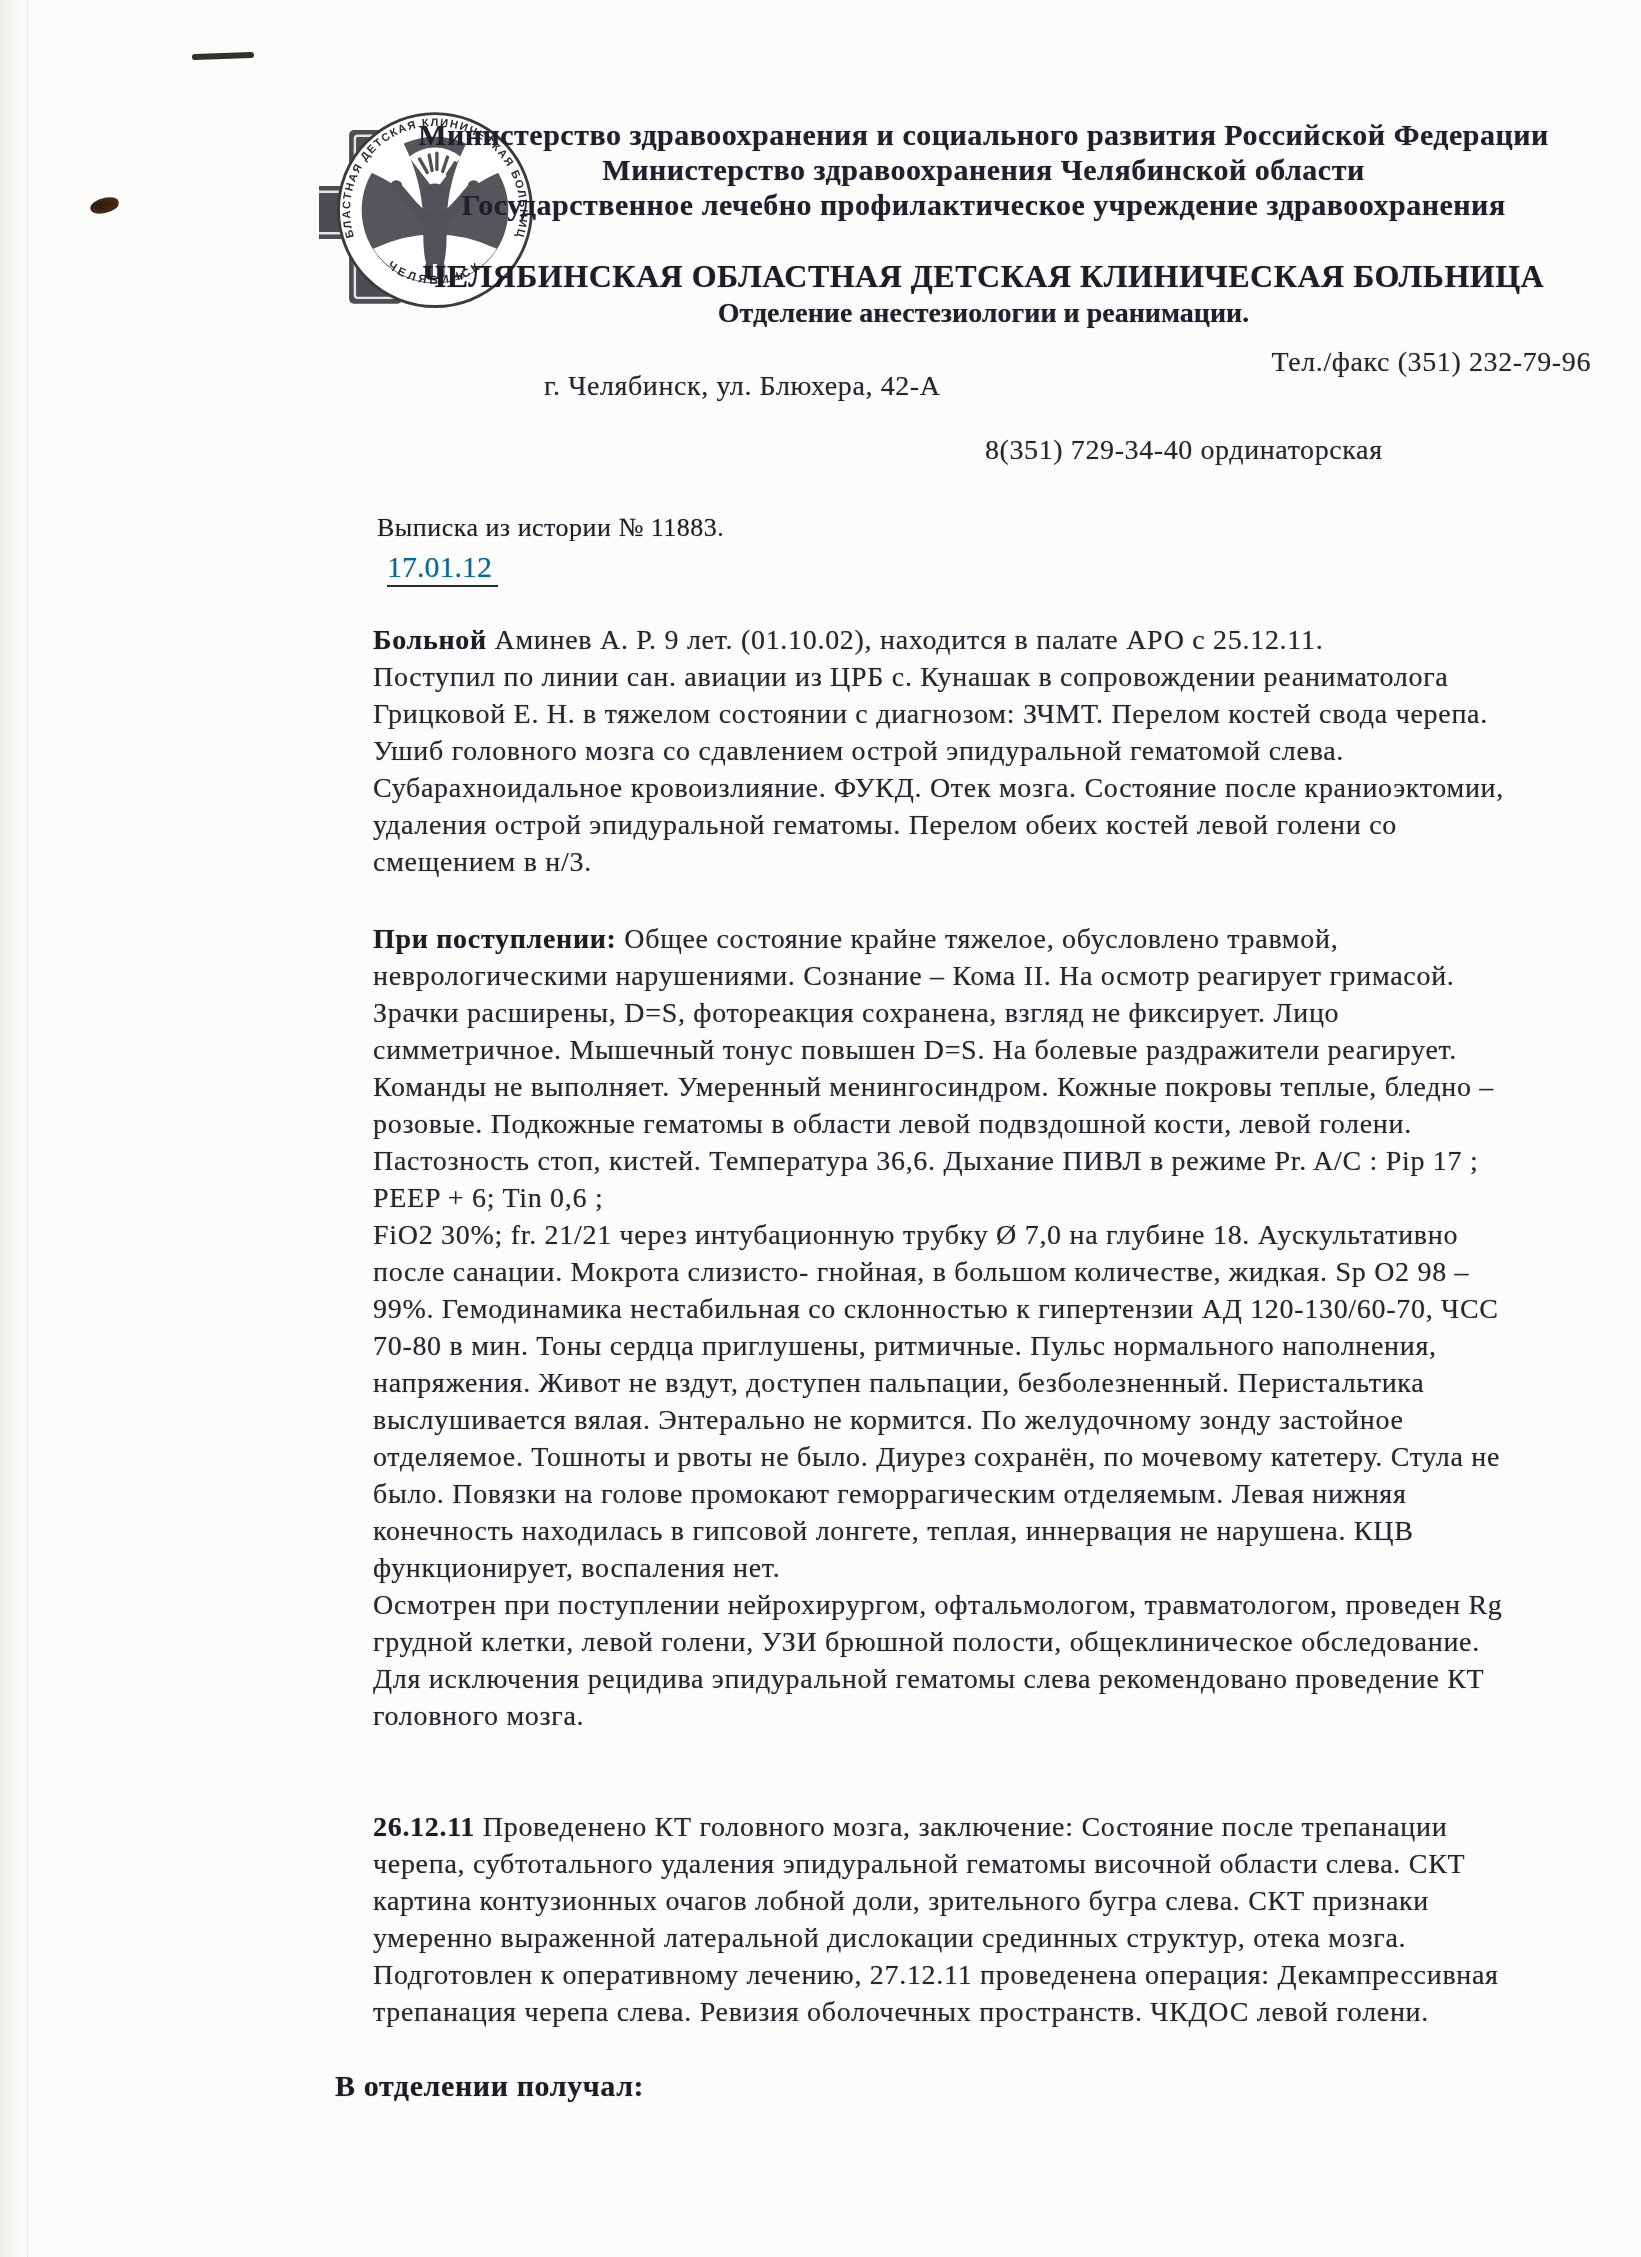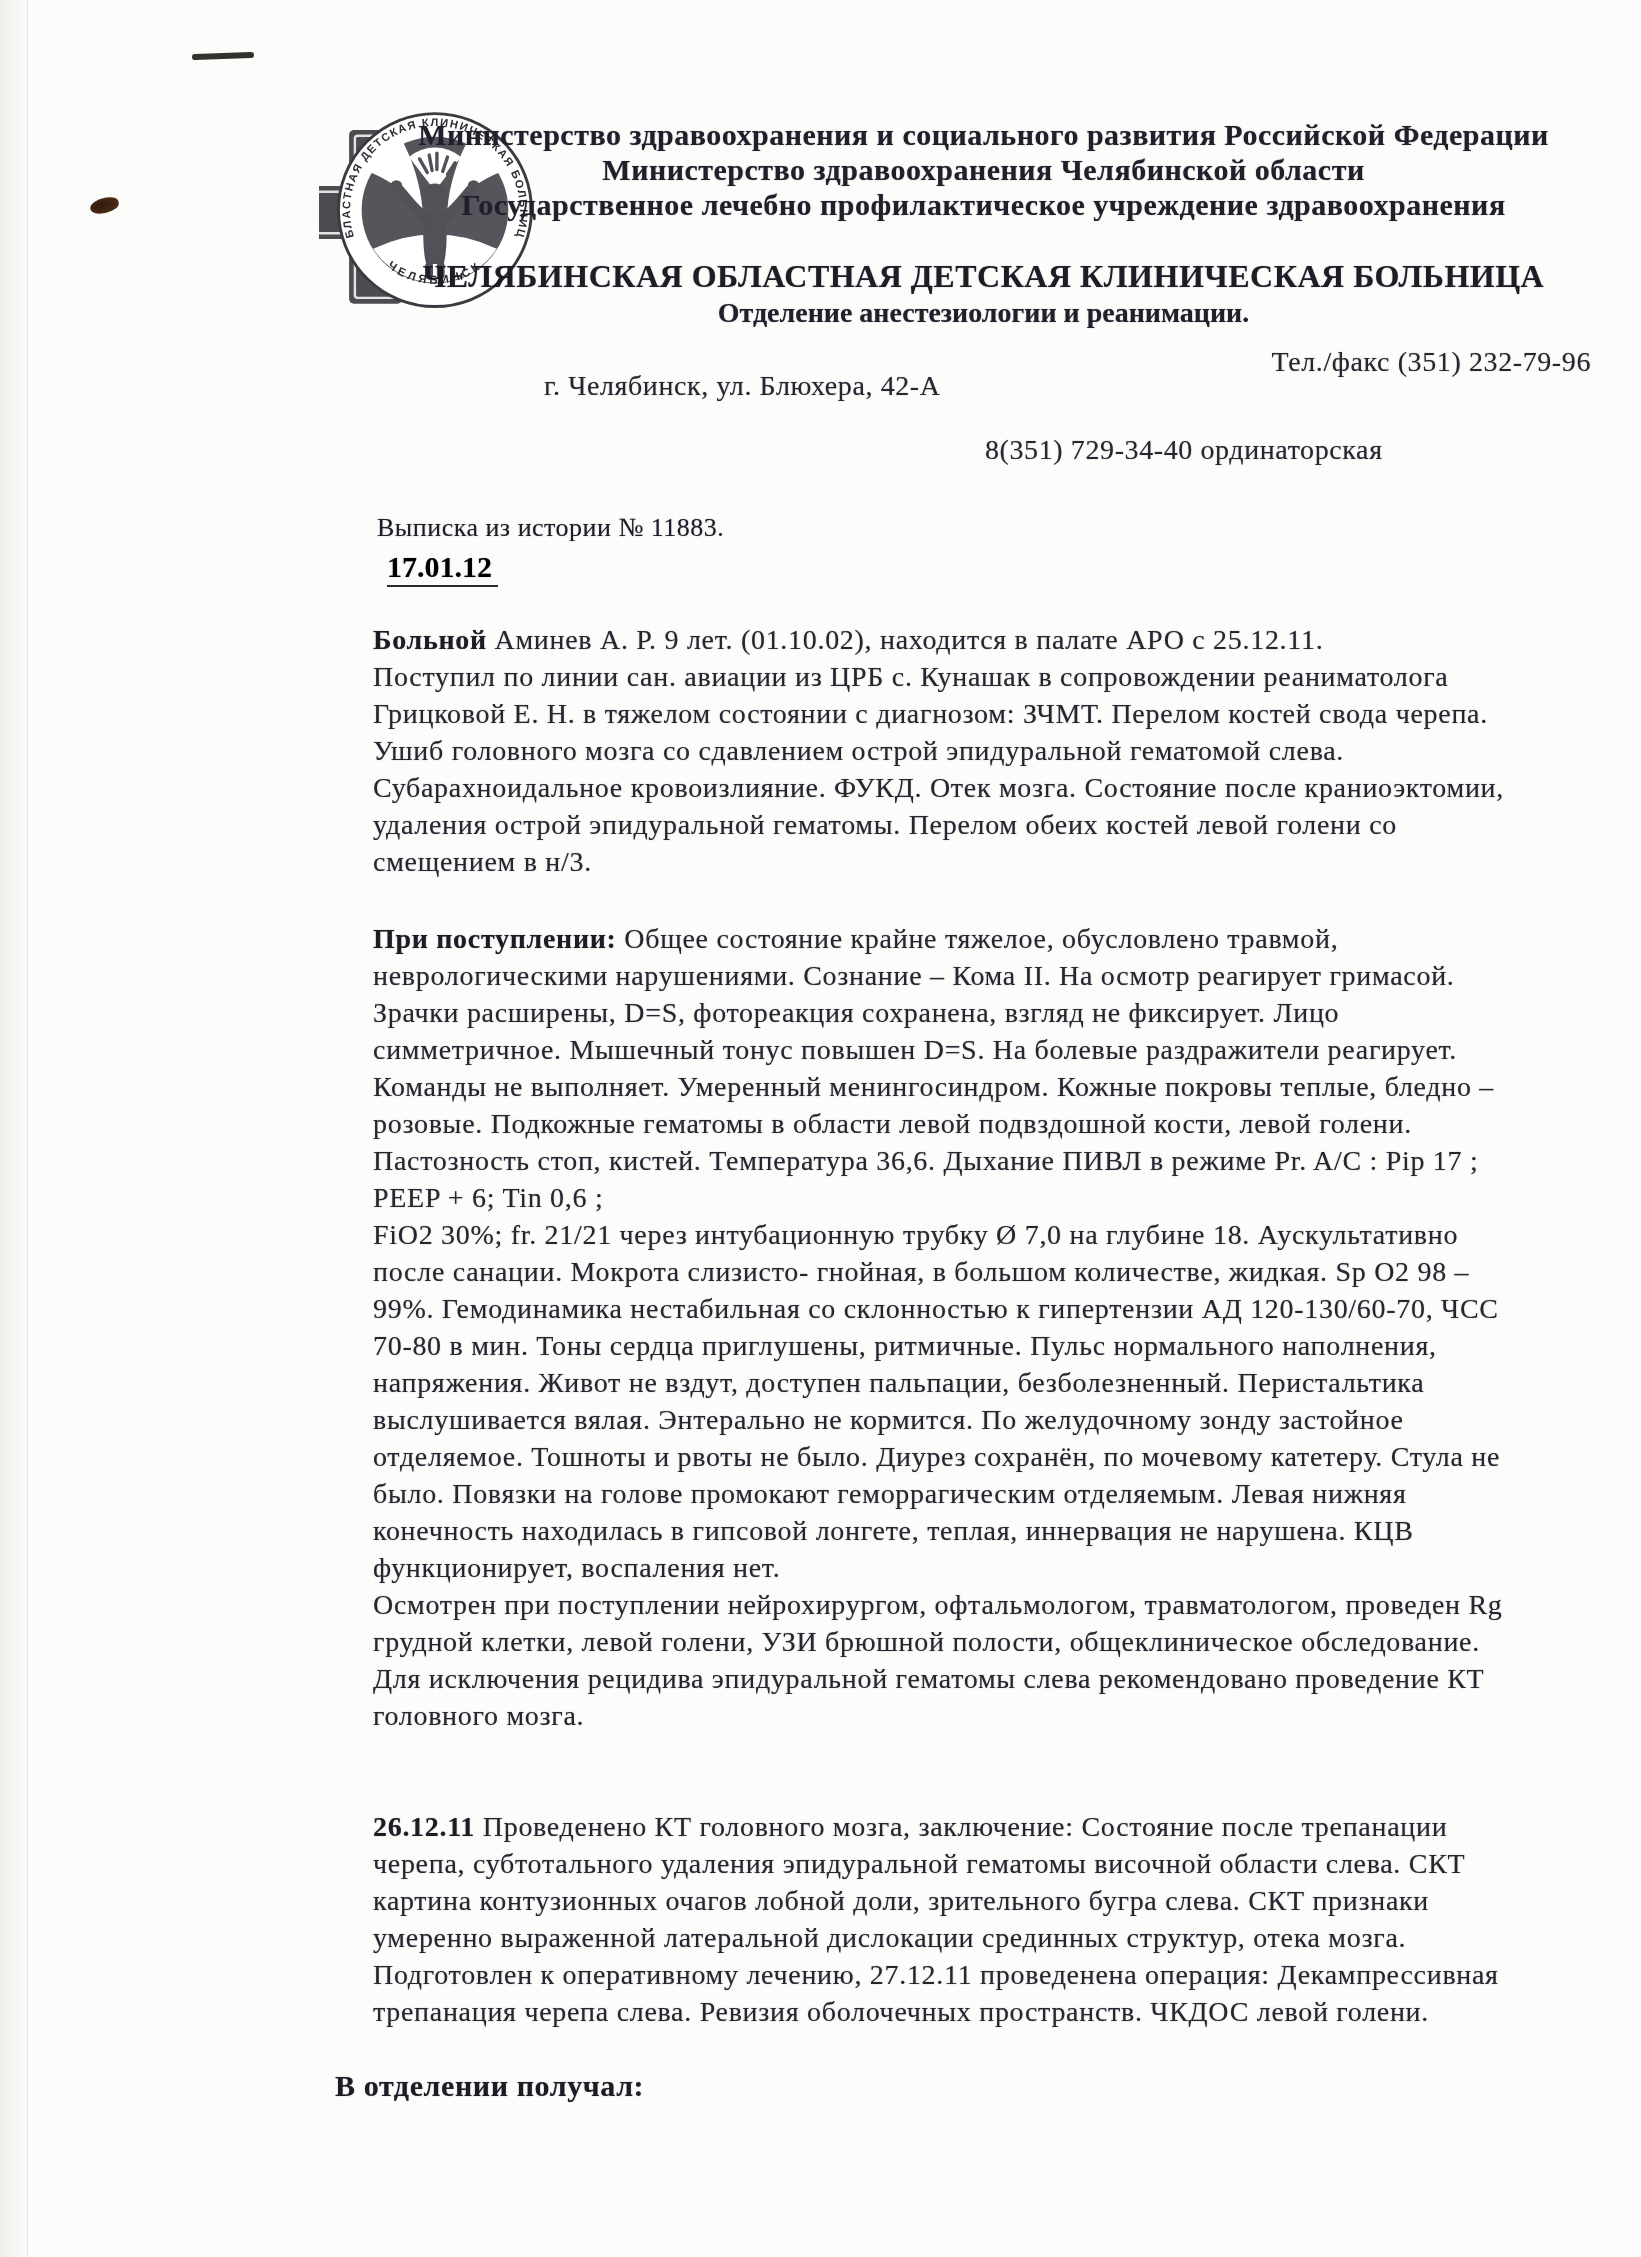--- a/index.html
+++ b/index.html
@@ -42,21 +42,21 @@
     font-weight:bold;font-size:28px;color:#20202a;white-space:nowrap;
   }
   .address{ position:absolute;left:544px;top:370px;font-size:28px;letter-spacing:0.6px;white-space:nowrap;font-family:Liberation Serif, serif; }
   .phone-fax{ position:absolute;right:50px;top:346px;font-size:28px;letter-spacing:0.6px;white-space:nowrap; }
   .phone-ward{ position:absolute;left:941px;top:434px;font-size:28px;letter-spacing:0.6px;white-space:nowrap;margin-left:44px; }
   .extract-title{
     position:absolute;left:377px;top:513px;font-weight:normal;font-size:26px;
     letter-spacing:0.5px;color:#1d1d26;white-space:nowrap;
   }
   .extract-date{
-    position:absolute;left:387px;top:550px;font-weight:bold;font-size:30px;color:#000000;
+    position:absolute;left:387px;top:550px;font-weight:normal;font-size:30px;color:#0369a1;
   }
   .extract-date .u{ display:inline-block;border-bottom:2.9px solid #2a2a33;padding:0 5.8px 1px 0; }
   .para{
     position:absolute;left:333px;font-size:28px;letter-spacing:0.7px;color:#26262e;margin-left:40px;
   }
   .para .line{ height:37px;line-height:37px;white-space:nowrap; }
   .para .b, .footer-heading{ font-weight:bold;color:#1c1c24; }
   .p1{ top:621px; }
   .p2{ top:920px; }
   .p3{ top:1808px; }

